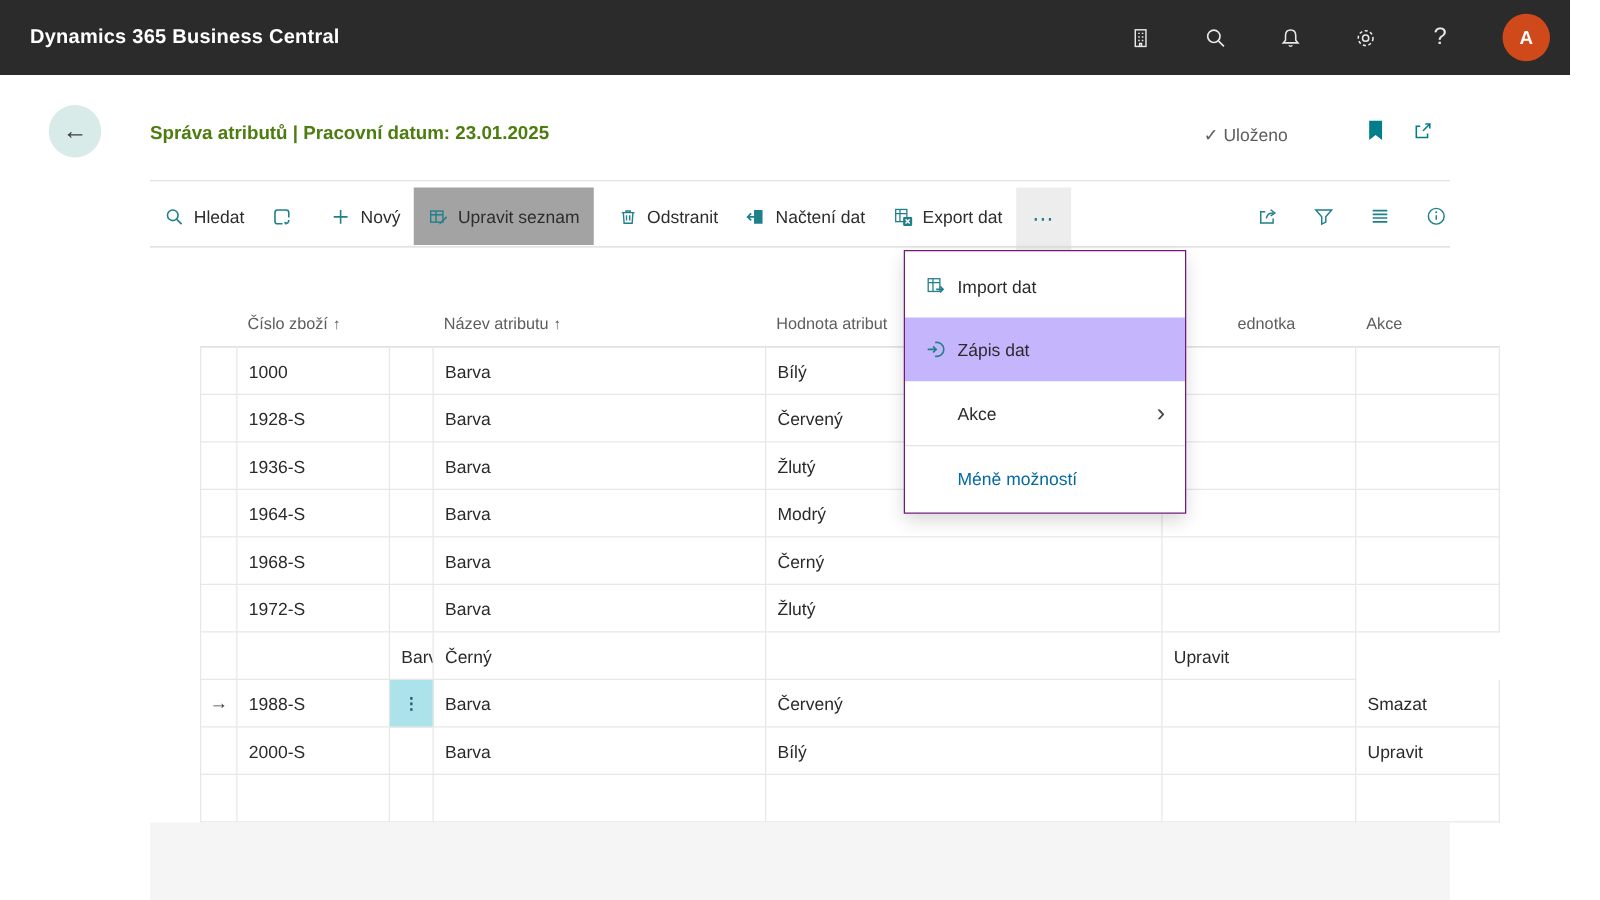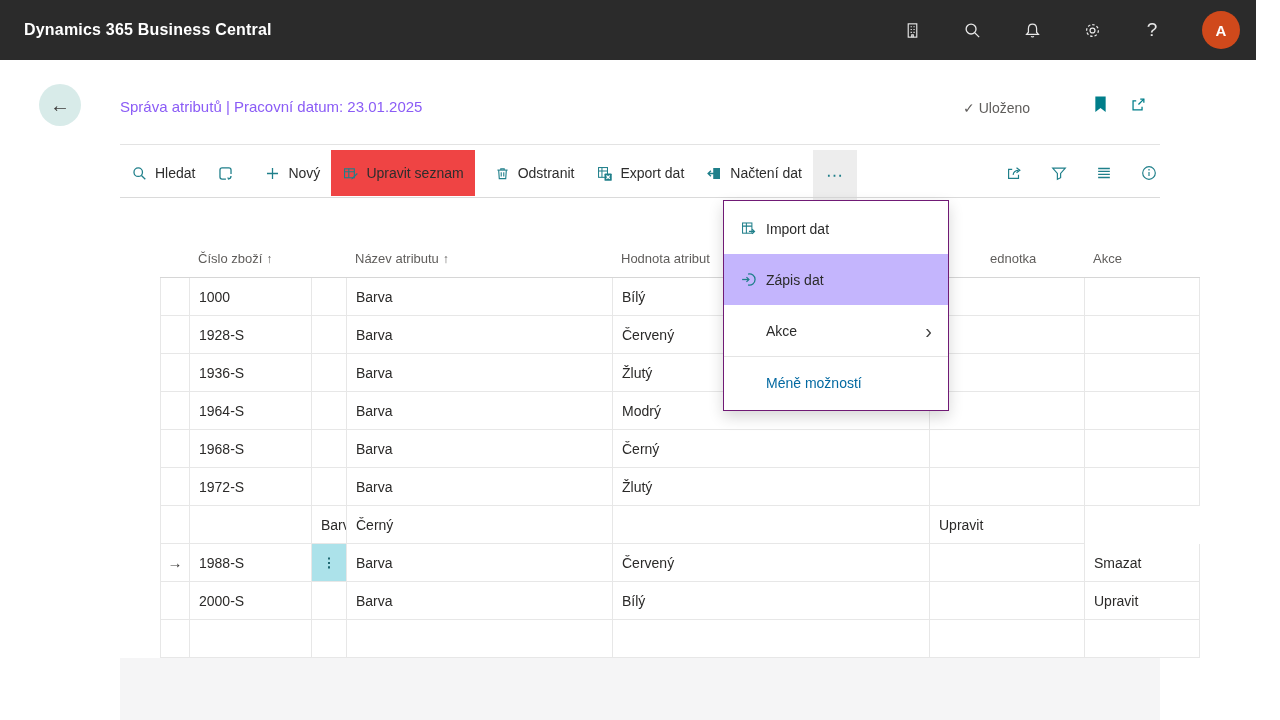--- a/index.html
+++ b/index.html
@@ -10,33 +10,33 @@
   
   .topbar { position:absolute; left:0; top:0; width:1256px; height:60px; background:#2b2b2b; display:flex; align-items:center; }
   .tb-title { color:#fff; font-weight:bold; font-size:16px; margin-left:24px; letter-spacing:.2px; }
   .tb-right { margin-left:auto; display:flex; align-items:center; gap:40px; margin-right:16px; color:#e8e8e8; }
   .tb-ic { width:20px; height:20px; display:flex; align-items:center; justify-content:center; }
   .tb-help { font-size:19px; color:#e8e8e8; }
   .avatar { width:38px; height:38px; border-radius:50%; background:#d0491b; color:#fff; display:flex; align-items:center; justify-content:center; font-size:15px; font-weight:bold; }
 
   
   .back-btn { position:absolute; left:39px; top:84px; width:42px; height:42px; border-radius:50%; background:#d8ebe9; color:#3b3a39; display:flex; align-items:center; justify-content:center; font-size:20px; cursor:pointer; }
-  .page-title { position:absolute; left:120px; top:98px; font-size:15px; color:#8b5cf6; }
+  .page-title { position:absolute; left:120px; top:98px; font-size:15px; color:#4d7c0f;font-weight:bold; }
   .saved { position:absolute; left:963px; top:100px; font-size:14px; color:#5f5d5b; display:flex; gap:4px; align-items:center; }
   .bookmark { position:absolute; left:1093px; top:95px; color:#007e8a; }
   .openwin { position:absolute; left:1129px; top:96px; color:#007e8a; }
 
   .sep1 { position:absolute; left:120px; top:144px; width:1040px; height:1px; background:#e3e3e3; }
   .sep2 { position:absolute; left:120px; top:197px; width:1040px; height:1px; background:#dadada; }
 
   
   .toolbar { position:absolute; left:120px; top:150px; width:1040px; height:46px; display:flex; align-items:center; }
   .tbtn { display:flex; align-items:center; gap:7px; padding:0 11px; height:46px; font-size:14px; color:#2d2d2d; cursor:pointer; white-space:nowrap; }
   .tbtn .ic { color:#1f7f8a; display:flex; align-items:center; }
-  .tbtn.active { background:#ef4444; }
+  .tbtn.active { background:#a3a3a3; }
   .more-btn { height:50px; background:#ededed; padding:0 13px; color:#1f7f8a; font-size:17px; display:flex; align-items:center; cursor:pointer; align-self:flex-start; letter-spacing:1px; }
   .tb-gap { width:8px; }
   .toolbar-right { margin-left:auto; display:flex; align-items:center; gap:27px; color:#1f7f8a; padding-right:2px; }
   .toolbar-right .ic { cursor:pointer; display:flex; }
 
   
   .ctx-menu { position:absolute; left:723px; top:200px; width:226px; background:#fff; border:1px solid #701a75; box-shadow:0 6px 14px rgba(0,0,0,.16); z-index:20; padding:2px 0; }
   .mi { height:51px; display:flex; align-items:center; padding:0 16px 0 16px; font-size:14px; color:#2b2b2b; cursor:pointer; }
   .mi .mi-ic { width:26px; color:#1f7f8a; display:flex; align-items:center; }
   .mi.hl { background:#c4b5fd; }
@@ -165,36 +165,36 @@
             <path d="M8 6 V4.5 h4 V6"></path>
             <path d="M5.5 6 l0.7 10 h7.6 l0.7 -10"></path>
             <path d="M8.5 8.5 v5 M11.5 8.5 v5"></path>
           </svg>
       </span>
       <span>Odstranit</span>
     </div>
     <div class="tbtn">
       <span class="ic">
         <svg viewBox="0 0 20 20" width="17" height="17">
+            <path d="M8.5 3.5 h8 v13 h-8 z" fill="currentColor"></path>
+            <path d="M11 10 H2.5 M5.8 6.8 L2.5 10 l3.3 3.2" stroke="currentColor" stroke-width="1.6" fill="none"></path>
+          </svg>
+      </span>
+      <span>Načtení dat</span>
+    </div>
+    <div class="tbtn">
+      <span class="ic">
+        <svg viewBox="0 0 20 20" width="17" height="17">
             <rect x="3" y="3" width="10.5" height="11.5" fill="none" stroke="currentColor" stroke-width="1.2"></rect>
             <path d="M3 7 h10.5 M7 3 v11.5" stroke="currentColor" stroke-width="1.2" fill="none"></path>
             <rect x="10" y="10" width="8.5" height="8.5" rx="1" fill="currentColor"></rect>
             <path d="M12.3 12.3 l3.9 3.9 M16.2 12.3 l-3.9 3.9" stroke="#fff" stroke-width="1.4"></path>
           </svg>
       </span>
       <span>Export dat</span>
-    </div>
-    <div class="tbtn">
-      <span class="ic">
-        <svg viewBox="0 0 20 20" width="17" height="17">
-            <path d="M8.5 3.5 h8 v13 h-8 z" fill="currentColor"></path>
-            <path d="M11 10 H2.5 M5.8 6.8 L2.5 10 l3.3 3.2" stroke="currentColor" stroke-width="1.6" fill="none"></path>
-          </svg>
-      </span>
-      <span>Načtení dat</span>
     </div>
     <div class="more-btn">
       <span>⋯</span>
     </div>
     <div class="toolbar-right">
       <span class="ic">
         <svg viewBox="0 0 20 20" width="18" height="18" fill="none" stroke="currentColor" stroke-width="1.3">
             <path d="M8 6 H4 v10 h11 v-4"></path>
             <path d="M9 12 c0.5 -3.5 3 -4.8 6 -4.9"></path>
             <path d="M12.8 4.2 L16.5 7 l-3.7 2.8"></path>

